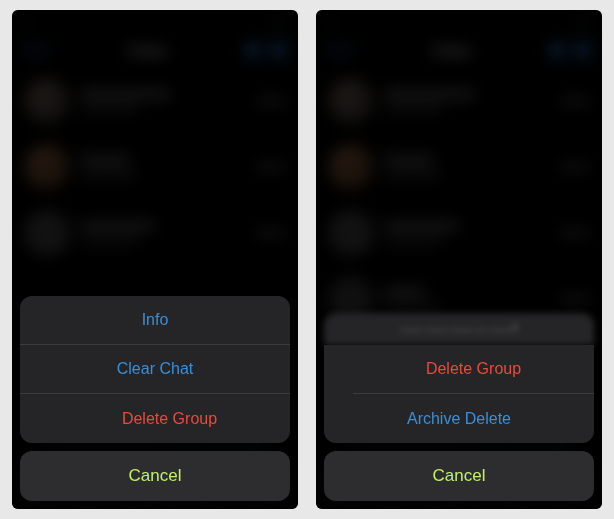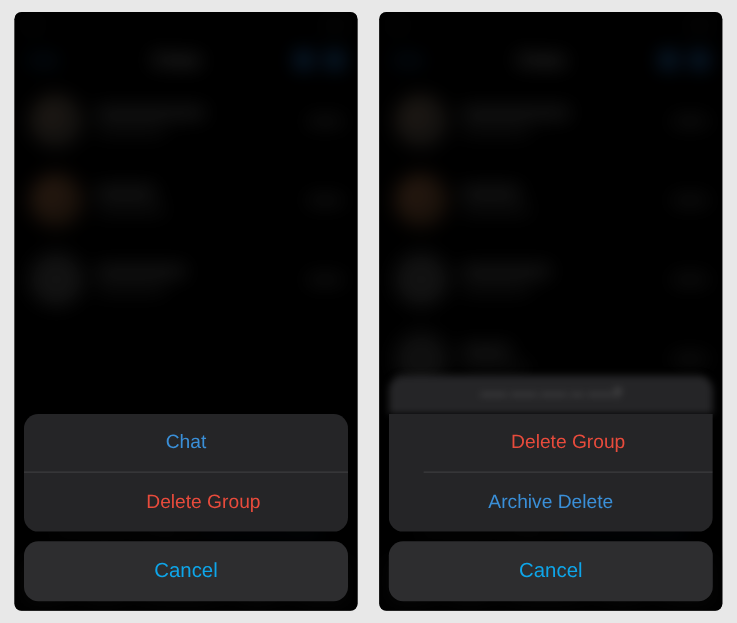--- a/index.html
+++ b/index.html
@@ -134,21 +134,21 @@
   .cancel-btn {
     margin-top: 8px;
     height: 50px;
     background: rgba(48,48,50,0.94);
     border-radius: 12px;
     display: flex;
     align-items: center;
     justify-content: center;
     font-size: 17px;
     font-weight: 500;
-    color: #0ea5e9;
+    color: #bef264;
     cursor: pointer;
   }
   .dim {
     position: absolute;
     inset: 0;
     background: rgba(0,0,0,0.48);
   }
 </style>
 </head>
 <body>
@@ -220,21 +220,22 @@
         </div>
       <div class="tab-item">
           <div class="tab-icon"></div>
           <span>Settings</span>
         </div>
     </div>
   </div>
   <div class="dim"></div>
   <div class="sheet-overlay">
     <div class="sheet-group">
-      <div class="sheet-item">Chat</div>
+      <div class="sheet-item">Info</div>
+      <div class="sheet-item">Clear Chat</div>
       <div class="sheet-item destructive">Delete Group</div>
     </div>
     <div class="cancel-btn">Cancel</div>
   </div>
 </div>
 
 <div class="phone">
   <div class="blur-bg">
     <div class="status-bar">
       <div class="status-left">

